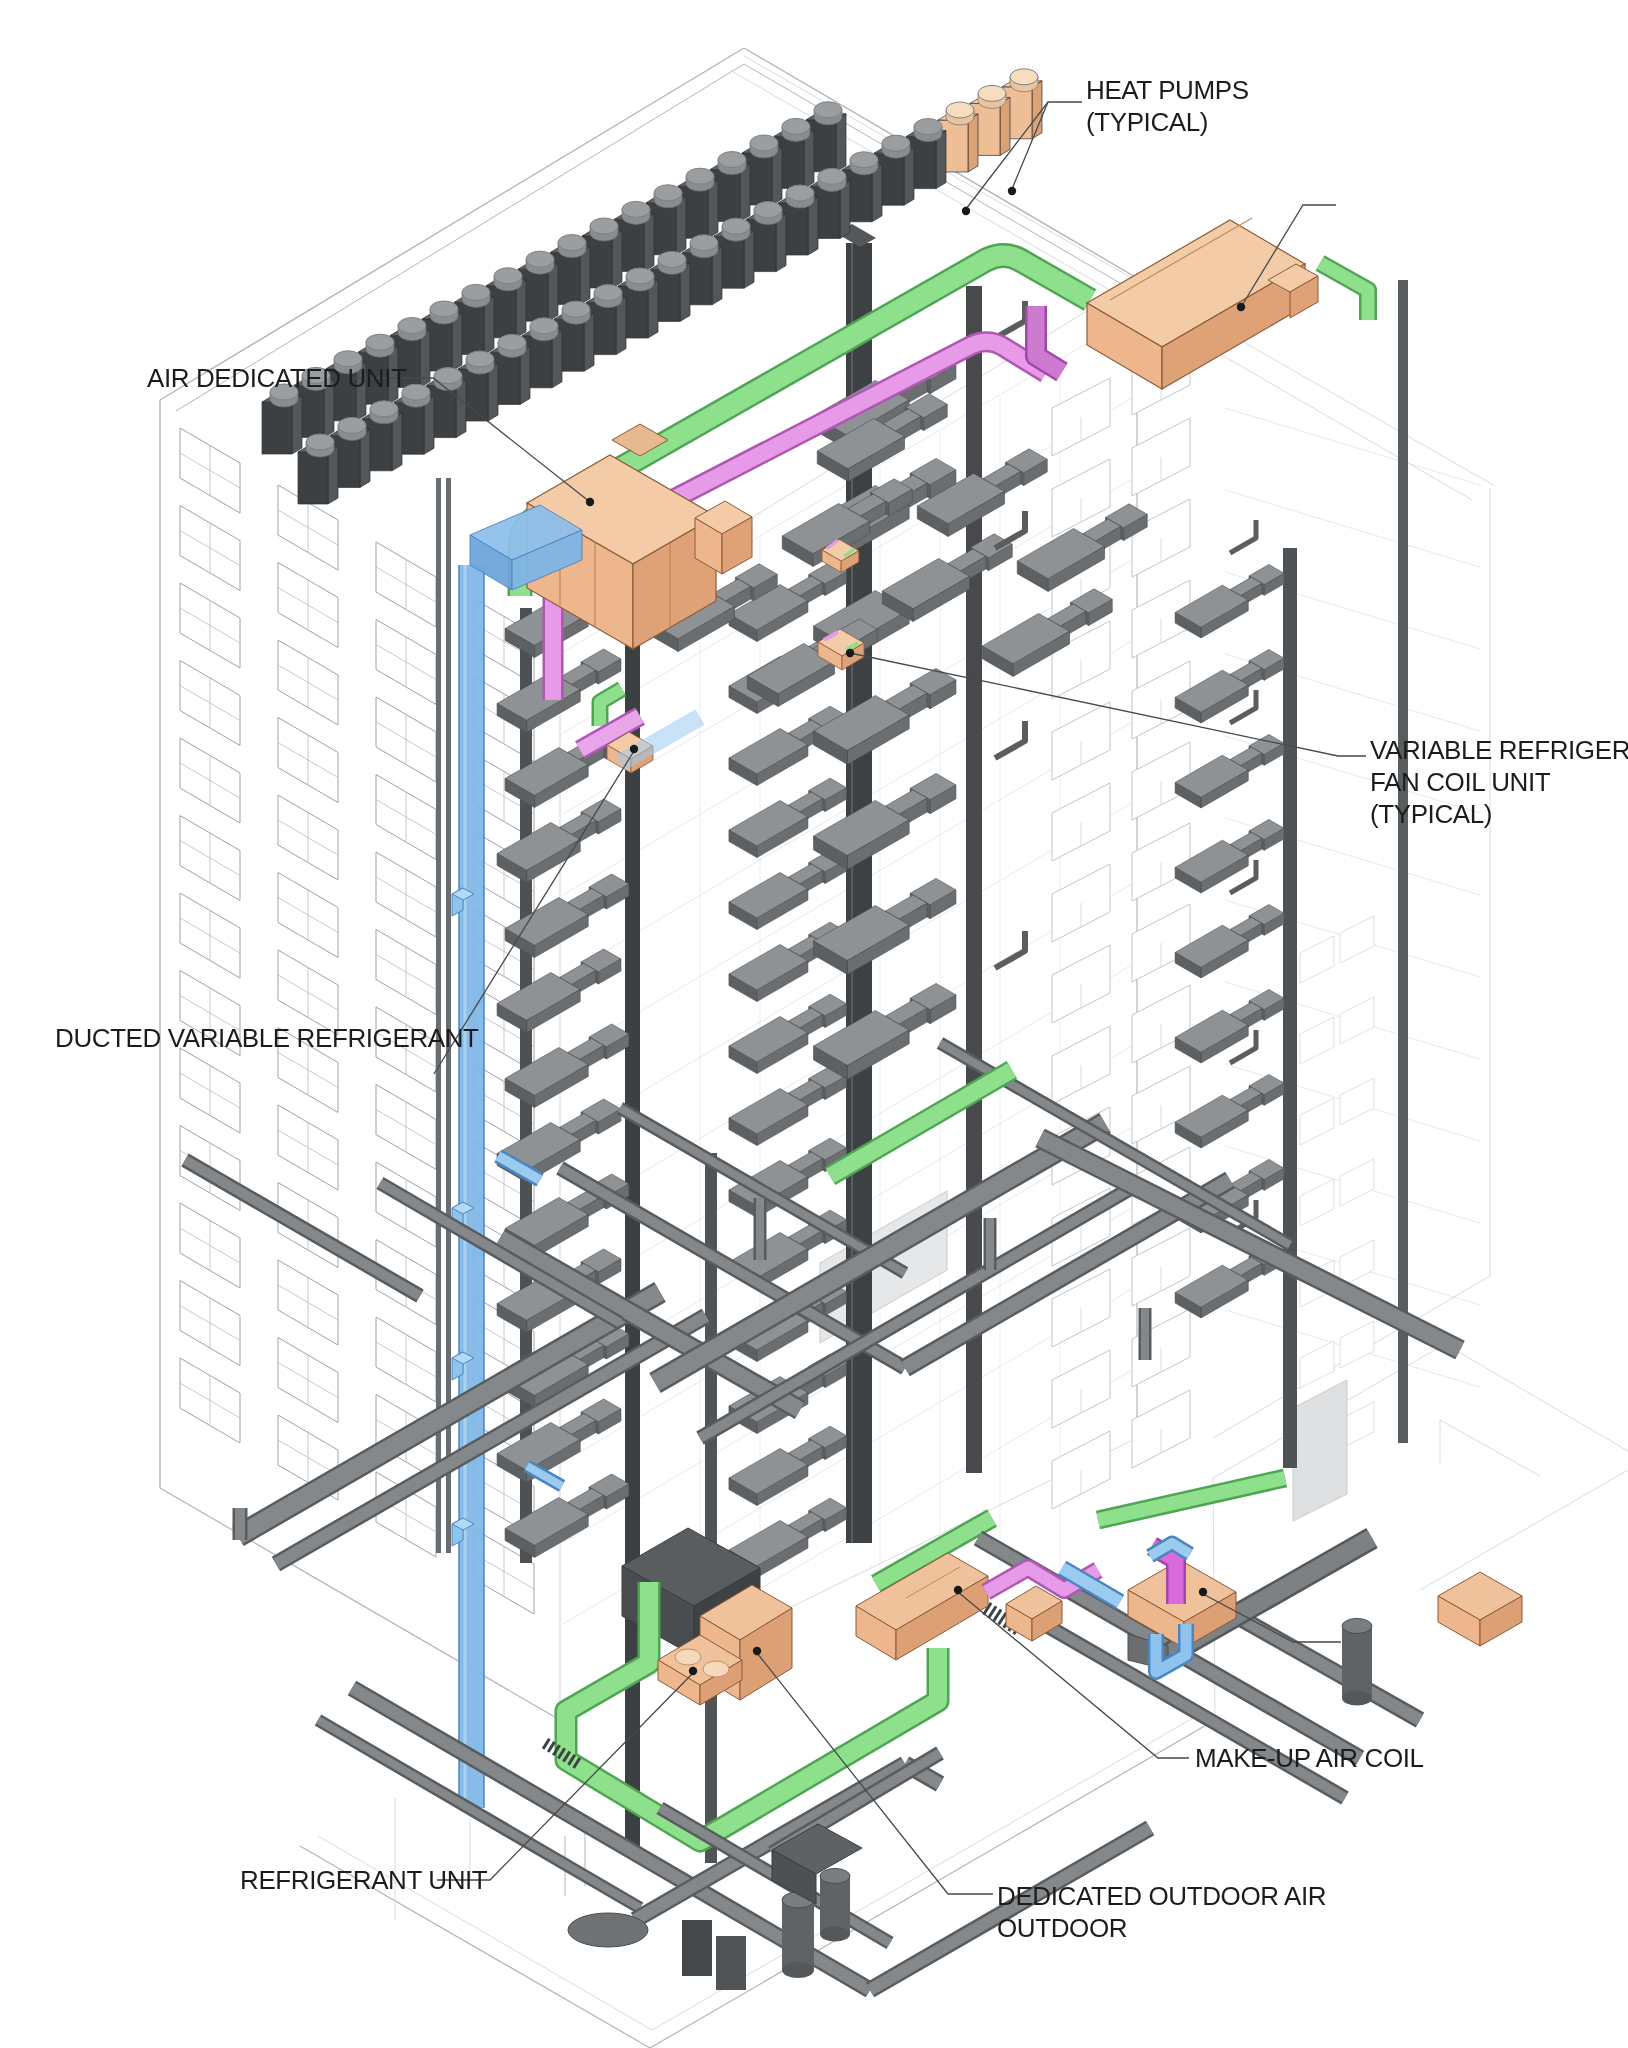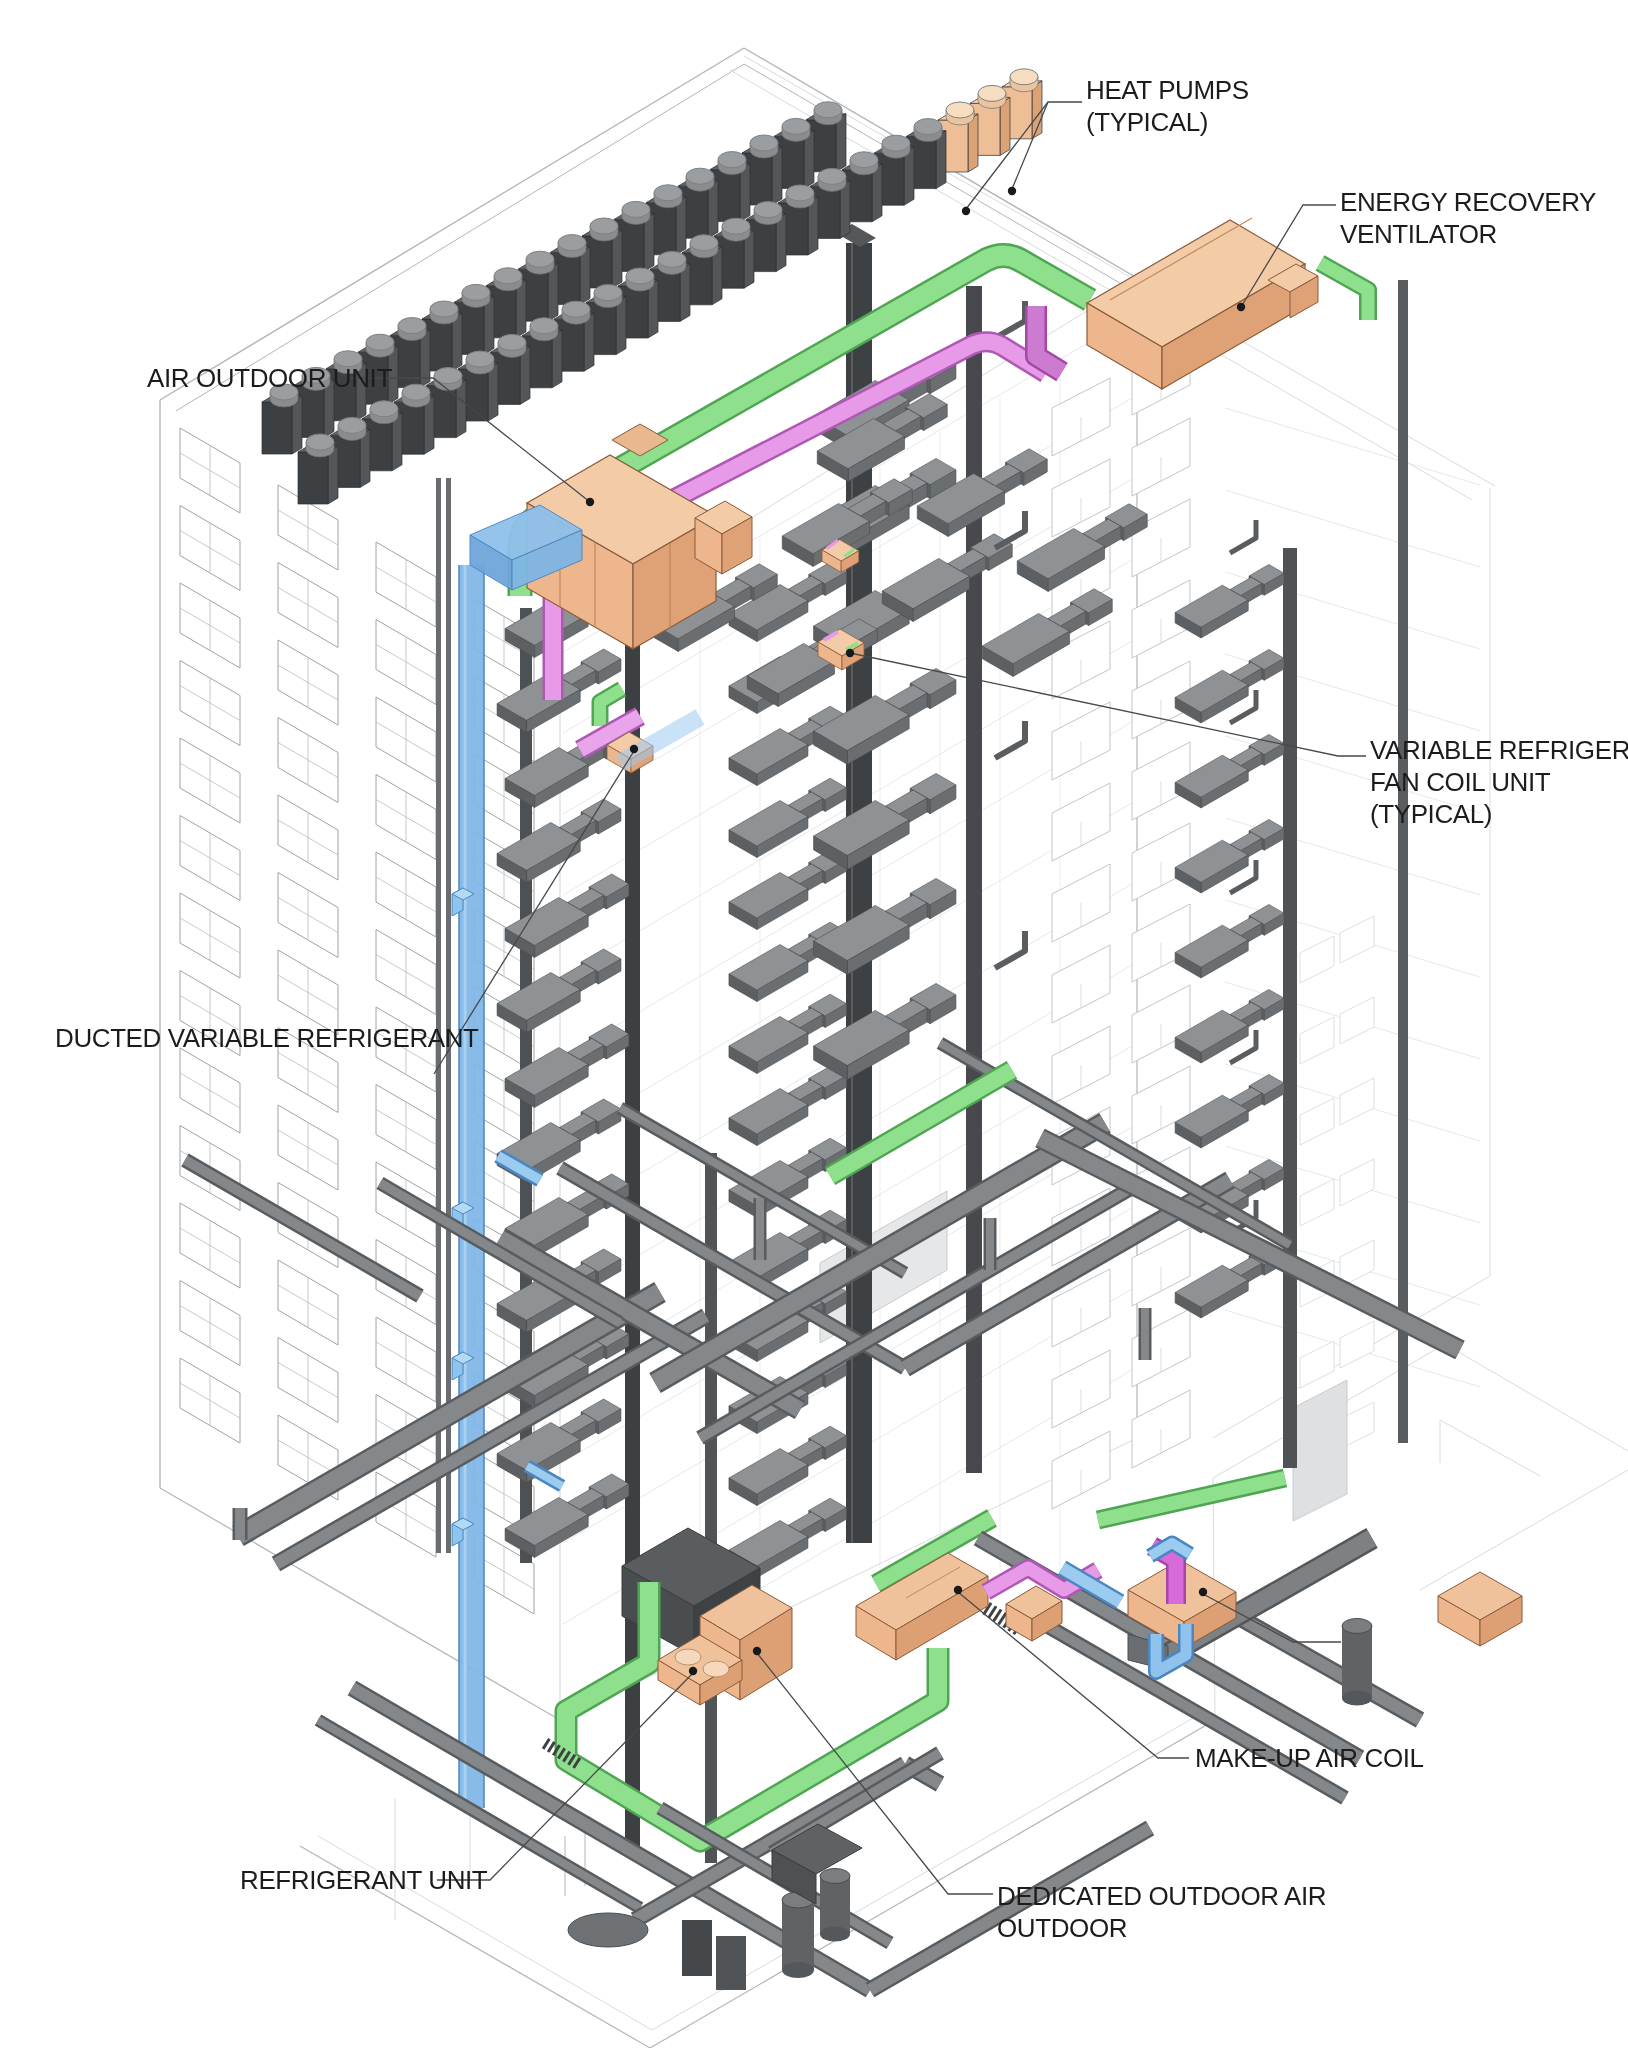--- a/index.html
+++ b/index.html
@@ -1432,26 +1432,22 @@
           <polyline points="993,1886 948,1886 757,1645" fill="none" stroke="#46494C" stroke-width="1.3"></polyline>
           <circle cx="757" cy="1643" r="4.2" fill="#17191B"></circle>
         </g>
       </g>
     </svg>
 
   <div class="callout" style="left:1086px;top:66px">
     <span class="cl">HEAT PUMPS</span>
     <span class="cl">(TYPICAL)</span>
   </div>
-  <div class="callout" style="left:1340px;top:178px">
-    <span class="cl">ENERGY RECOVERY</span>
-    <span class="cl">VENTILATOR</span>
-  </div>
   <div class="callout" style="left:147px;top:354px">
-    <span class="cl">AIR OUTDOOR UNIT</span>
+    <span class="cl">AIR DEDICATED UNIT</span>
   </div>
   <div class="callout" style="left:1370px;top:726px">
     <span class="cl">VARIABLE REFRIGERANT</span>
     <span class="cl">FAN COIL UNIT</span>
     <span class="cl">(TYPICAL)</span>
   </div>
   <div class="callout" style="left:55px;top:1014px">
     <span class="cl">DUCTED VARIABLE REFRIGERANT</span>
   </div>
   <div class="callout" style="left:1195px;top:1734px">

